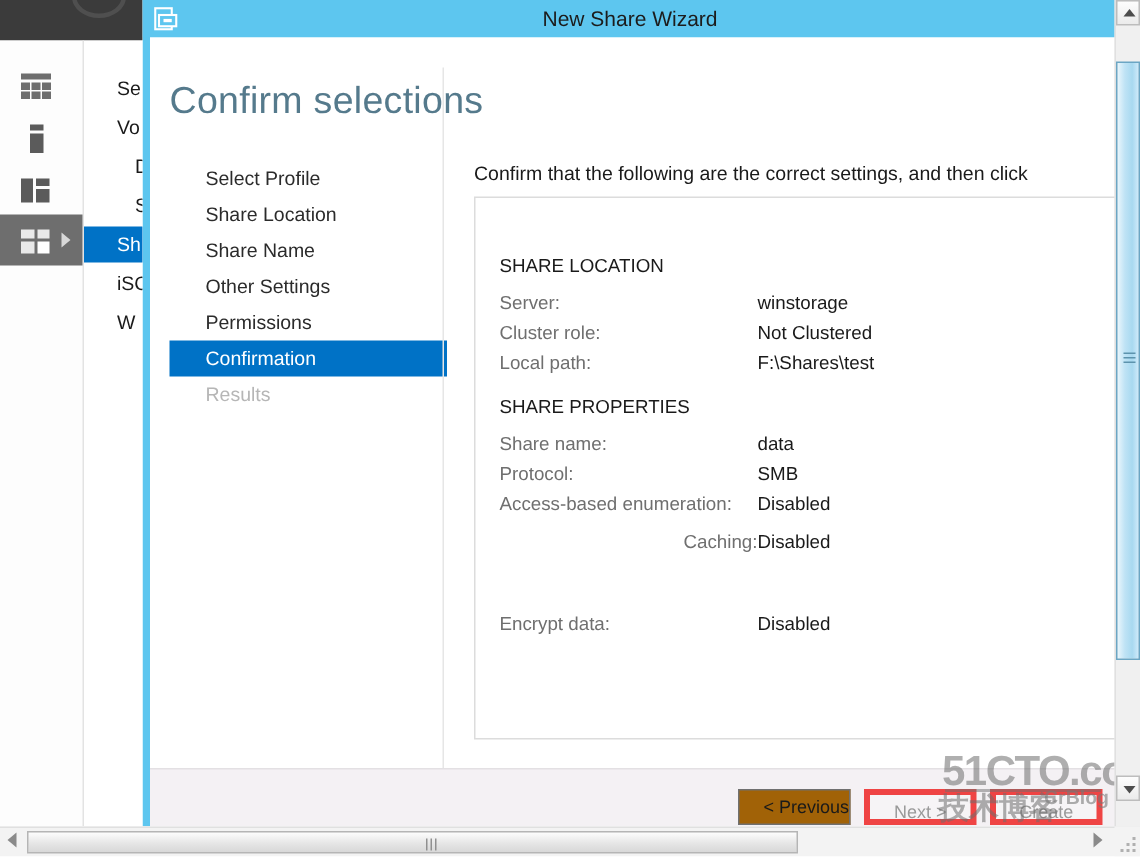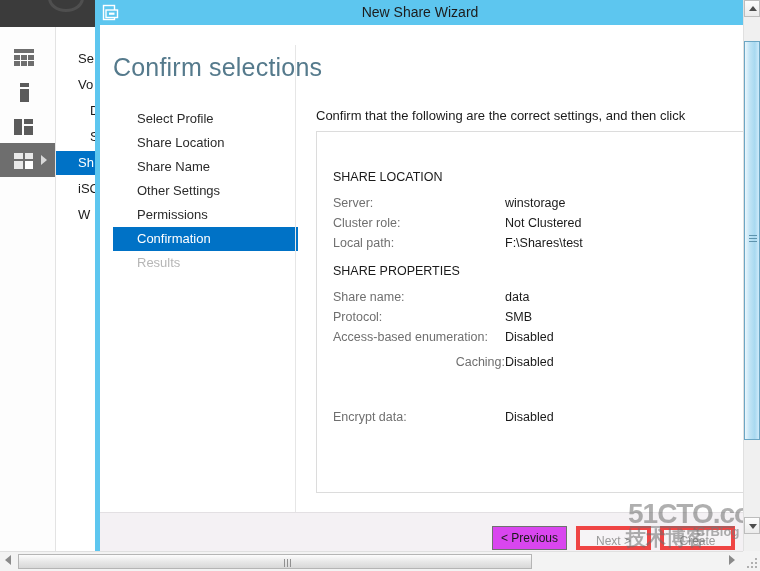--- a/index.html
+++ b/index.html
@@ -254,21 +254,22 @@
     background: #efefef;
     border: 1px solid #a0a0a0;
     color: #1a1a1a;
     text-align: center;
     line-height: 22px;
     box-sizing: border-box;
     cursor: default;
   }
   .wiz-btn.default {
     border: 1px solid #707070;
-    background: #d946ef;
+    background: #a16207;
+    text-align: right;
   }
   .wiz-btn.disabled {
     color: #9a9a9a;
     border: 4px solid #ef4444;
     background: #f6f4f6;
   }
 
   
   #watermark {
     position: absolute;

